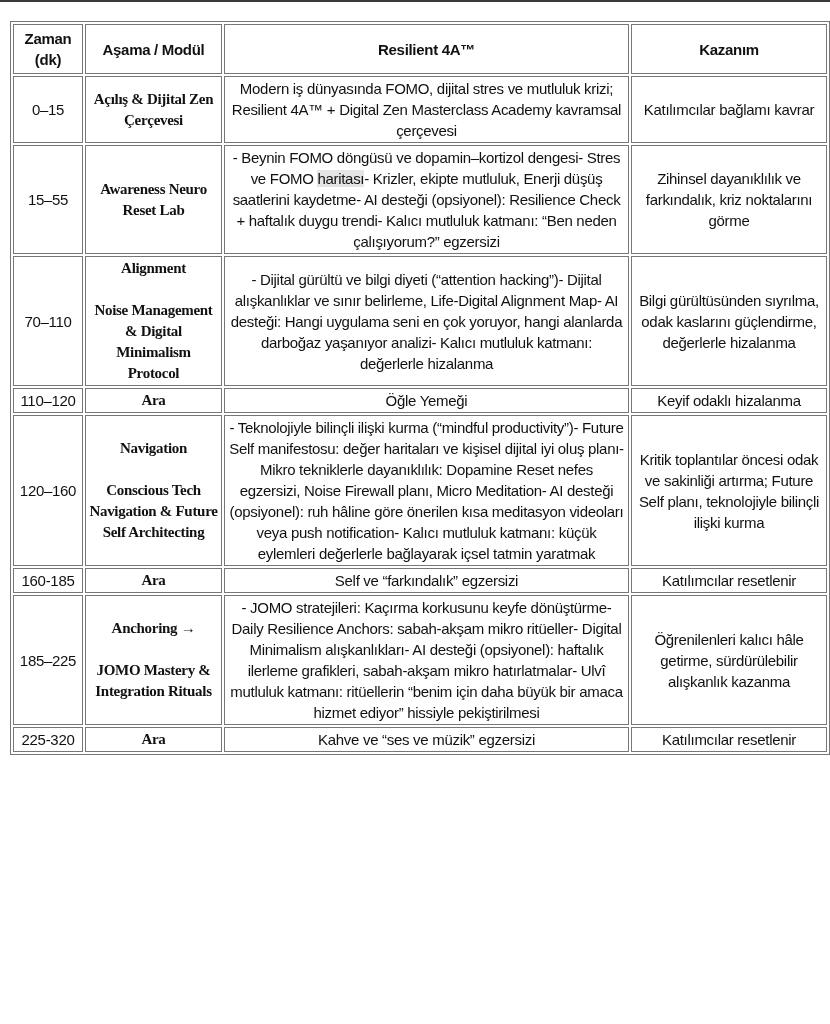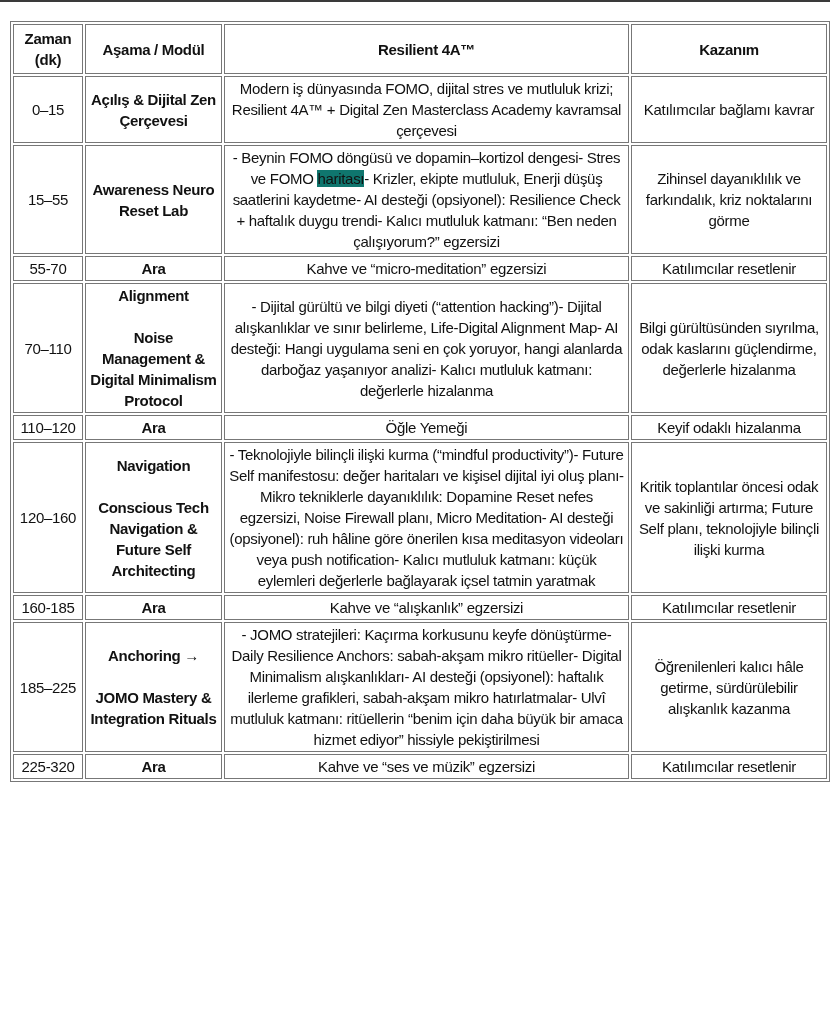--- a/index.html
+++ b/index.html
@@ -21,22 +21,22 @@
     text-align: center;
     vertical-align: middle;
     padding: 1px 3px;
     letter-spacing: -0.3px;
   }
   table.agenda th { font-weight: bold; padding: 3px 3px; }
   col.c-time { width: 70px; }
   col.c-module { width: 137px; }
   col.c-content { width: 405px; }
   col.c-outcome { width: 196px; }
-  .bold { font-weight: bold; }
-  .hl { background: #0f766e; }
+  .bold { font-weight: bold; font-family: Liberation Serif, serif; }
+  .hl { background: #e5e5e5; }
   .gap { display: block; height: 21px; }
   td.time { white-space: nowrap; padding: 1px 1px; }
 </style>
 </head>
 <body>
 
 <div class="top-rule"></div>
 
 <div class="wrap">
   <table class="agenda">
@@ -63,26 +63,20 @@
         <td>Katılımcılar bağlamı kavrar</td>
       </tr>
 
       <tr>
         <td class="time">15–55</td>
         <td class="bold"><span>Awareness Neuro Reset Lab</span></td>
         <td><span>- Beynin FOMO döngüsü ve dopamin–kortizol dengesi- Stres ve FOMO </span><span class="hl">haritası</span><span>- Krizler, ekipte mutluluk, Enerji düşüş saatlerini kaydetme- AI desteği (opsiyonel): Resilience Check + haftalık duygu trendi- Kalıcı mutluluk katmanı: “Ben neden çalışıyorum?” egzersizi</span></td>
         <td>Zihinsel dayanıklılık ve farkındalık, kriz noktalarını görme</td>
       </tr>
 
-      <tr>
-        <td class="time">55-70</td>
-        <td class="bold"><span>Ara</span></td>
-        <td>Kahve ve “micro-meditation” egzersizi</td>
-        <td>Katılımcılar resetlenir</td>
-      </tr>
 
       <tr>
         <td class="time">70–110</td>
         <td class="bold"><span>Alignment</span><span class="gap"></span><span>Noise Management &amp; Digital Minimalism Protocol</span></td>
         <td>- Dijital gürültü ve bilgi diyeti (“attention hacking”)- Dijital alışkanlıklar ve sınır belirleme, Life-Digital Alignment Map- AI desteği: Hangi uygulama seni en çok yoruyor, hangi alanlarda darboğaz yaşanıyor analizi- Kalıcı mutluluk katmanı: değerlerle hizalanma</td>
         <td>Bilgi gürültüsünden sıyrılma, odak kaslarını güçlendirme, değerlerle hizalanma</td>
       </tr>
 
       <tr>
         <td class="time">110–120</td>
@@ -94,21 +88,21 @@
       <tr>
         <td class="time">120–160</td>
         <td class="bold"><span>Navigation</span><span class="gap"></span><span>Conscious Tech Navigation &amp; Future Self Architecting</span></td>
         <td>- Teknolojiyle bilinçli ilişki kurma (“mindful productivity”)- Future Self manifestosu: değer haritaları ve kişisel dijital iyi oluş planı- Mikro tekniklerle dayanıklılık: Dopamine Reset nefes egzersizi, Noise Firewall planı, Micro Meditation- AI desteği (opsiyonel): ruh hâline göre önerilen kısa meditasyon videoları veya push notification- Kalıcı mutluluk katmanı: küçük eylemleri değerlerle bağlayarak içsel tatmin yaratmak</td>
         <td>Kritik toplantılar öncesi odak ve sakinliği artırma; Future Self planı, teknolojiyle bilinçli ilişki kurma</td>
       </tr>
 
       <tr>
         <td class="time">160-185</td>
         <td class="bold"><span>Ara</span></td>
-        <td>Kahve ve “alışkanlık” egzersizi</td>
+        <td>Self ve “farkındalık” egzersizi</td>
         <td>Katılımcılar resetlenir</td>
       </tr>
 
       <tr>
         <td class="time">185–225</td>
         <td class="bold"><span>Anchoring →</span><span class="gap"></span><span>JOMO Mastery &amp; Integration Rituals</span></td>
         <td>- JOMO stratejileri: Kaçırma korkusunu keyfe dönüştürme- Daily Resilience Anchors: sabah-akşam mikro ritüeller- Digital Minimalism alışkanlıkları- AI desteği (opsiyonel): haftalık ilerleme grafikleri, sabah-akşam mikro hatırlatmalar- Ulvî mutluluk katmanı: ritüellerin “benim için daha büyük bir amaca hizmet ediyor” hissiyle pekiştirilmesi</td>
         <td>Öğrenilenleri kalıcı hâle getirme, sürdürülebilir alışkanlık kazanma</td>
       </tr>
 

